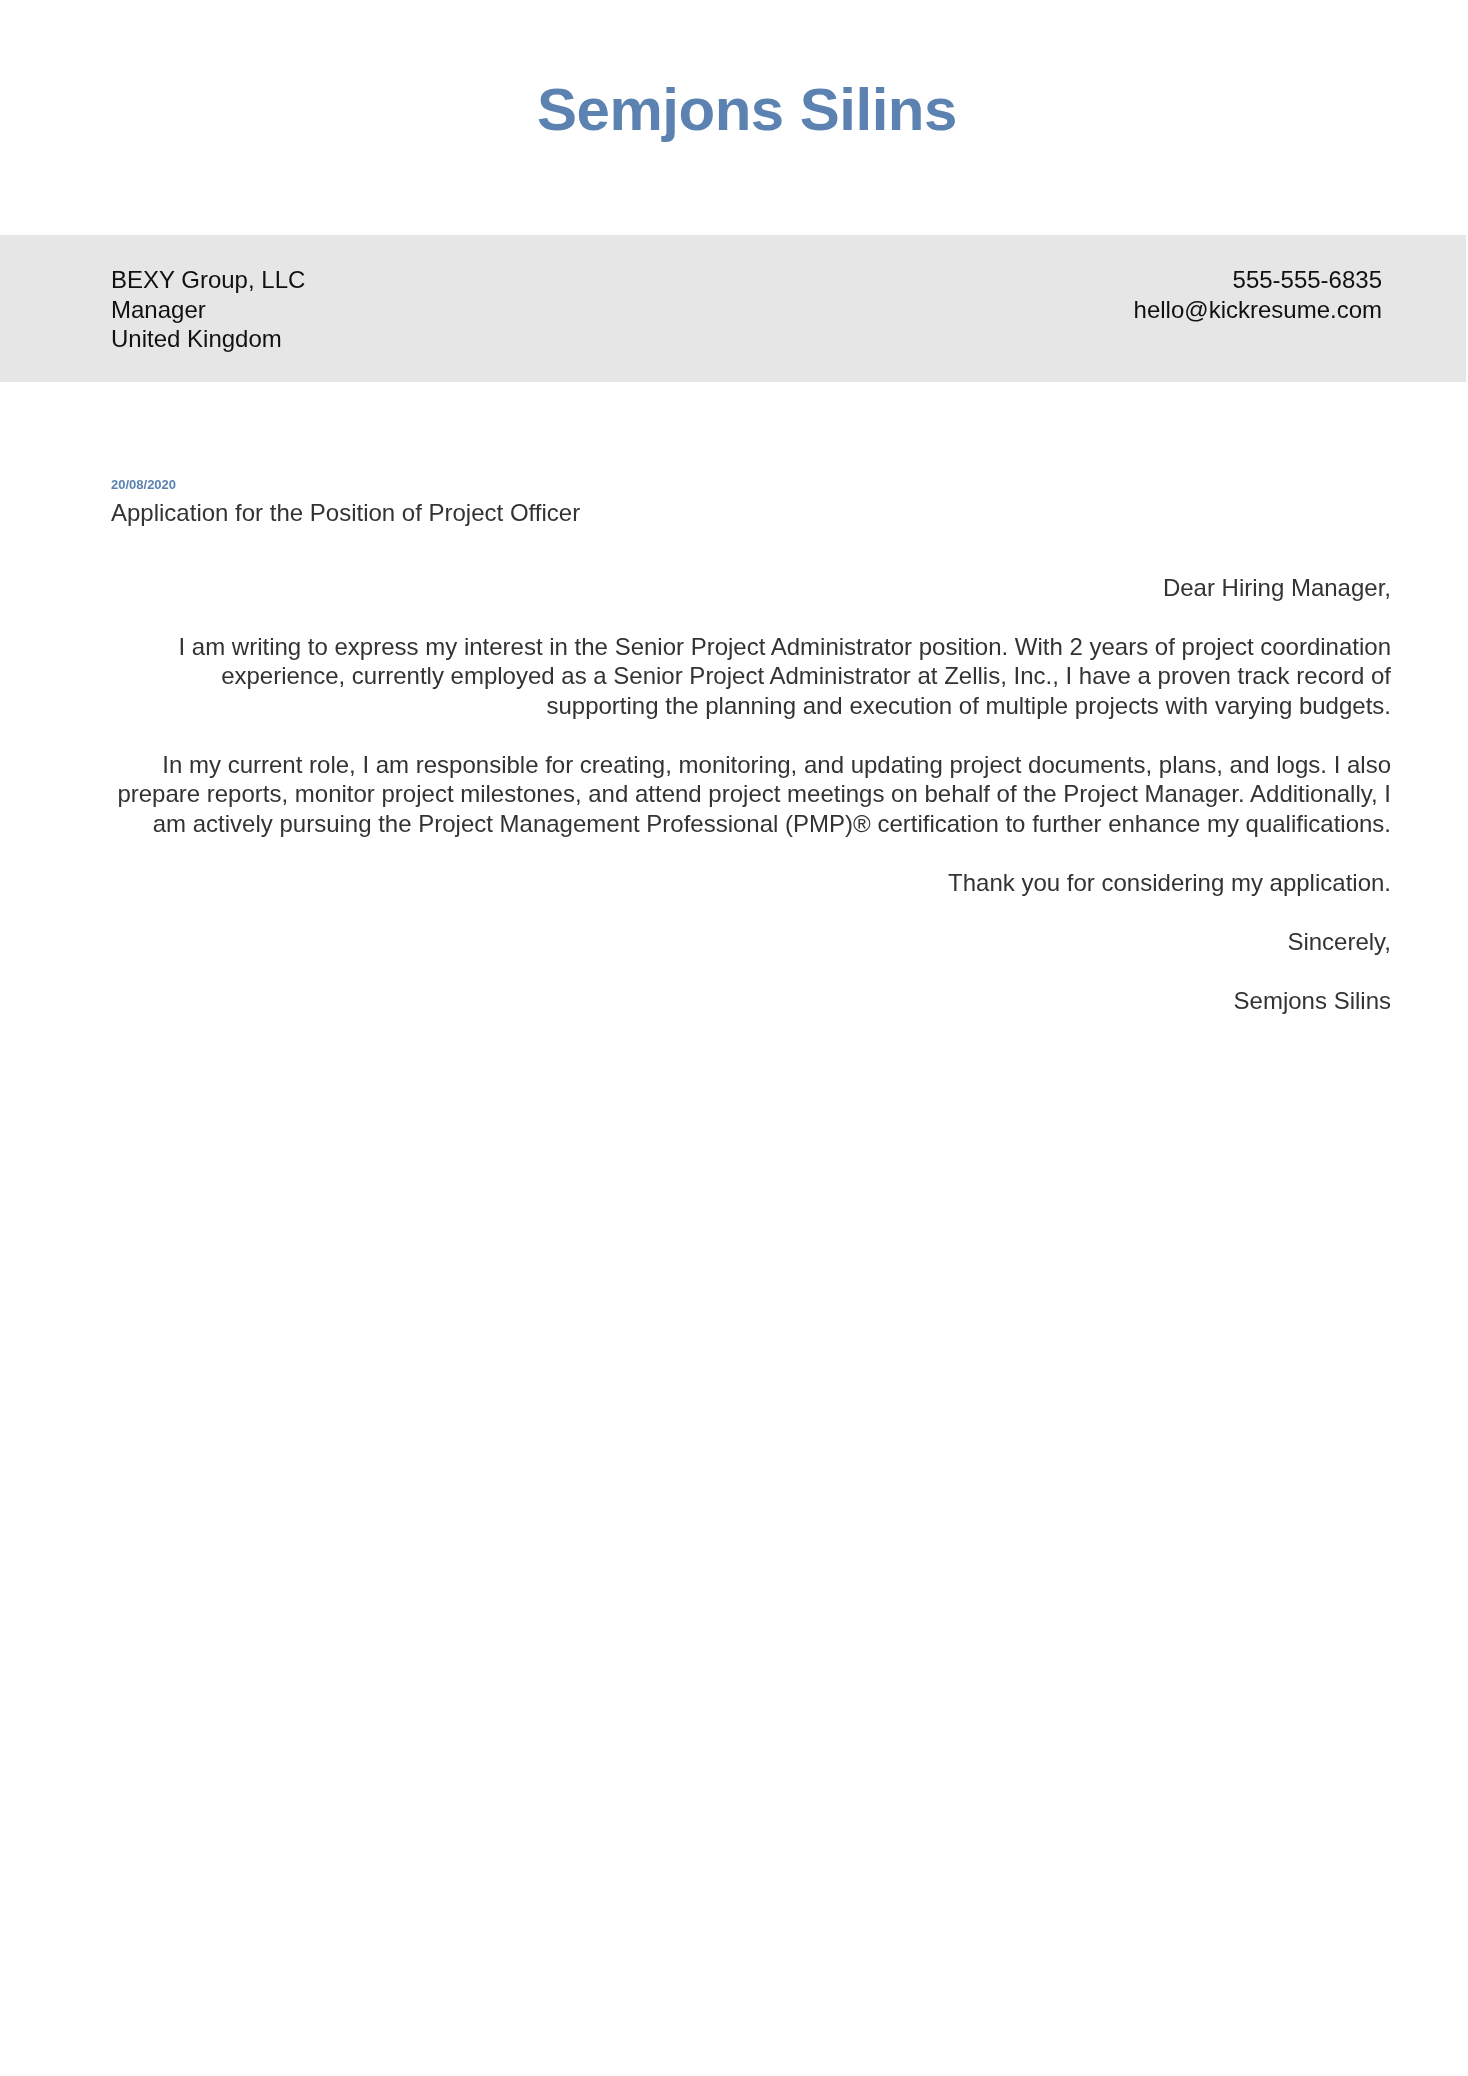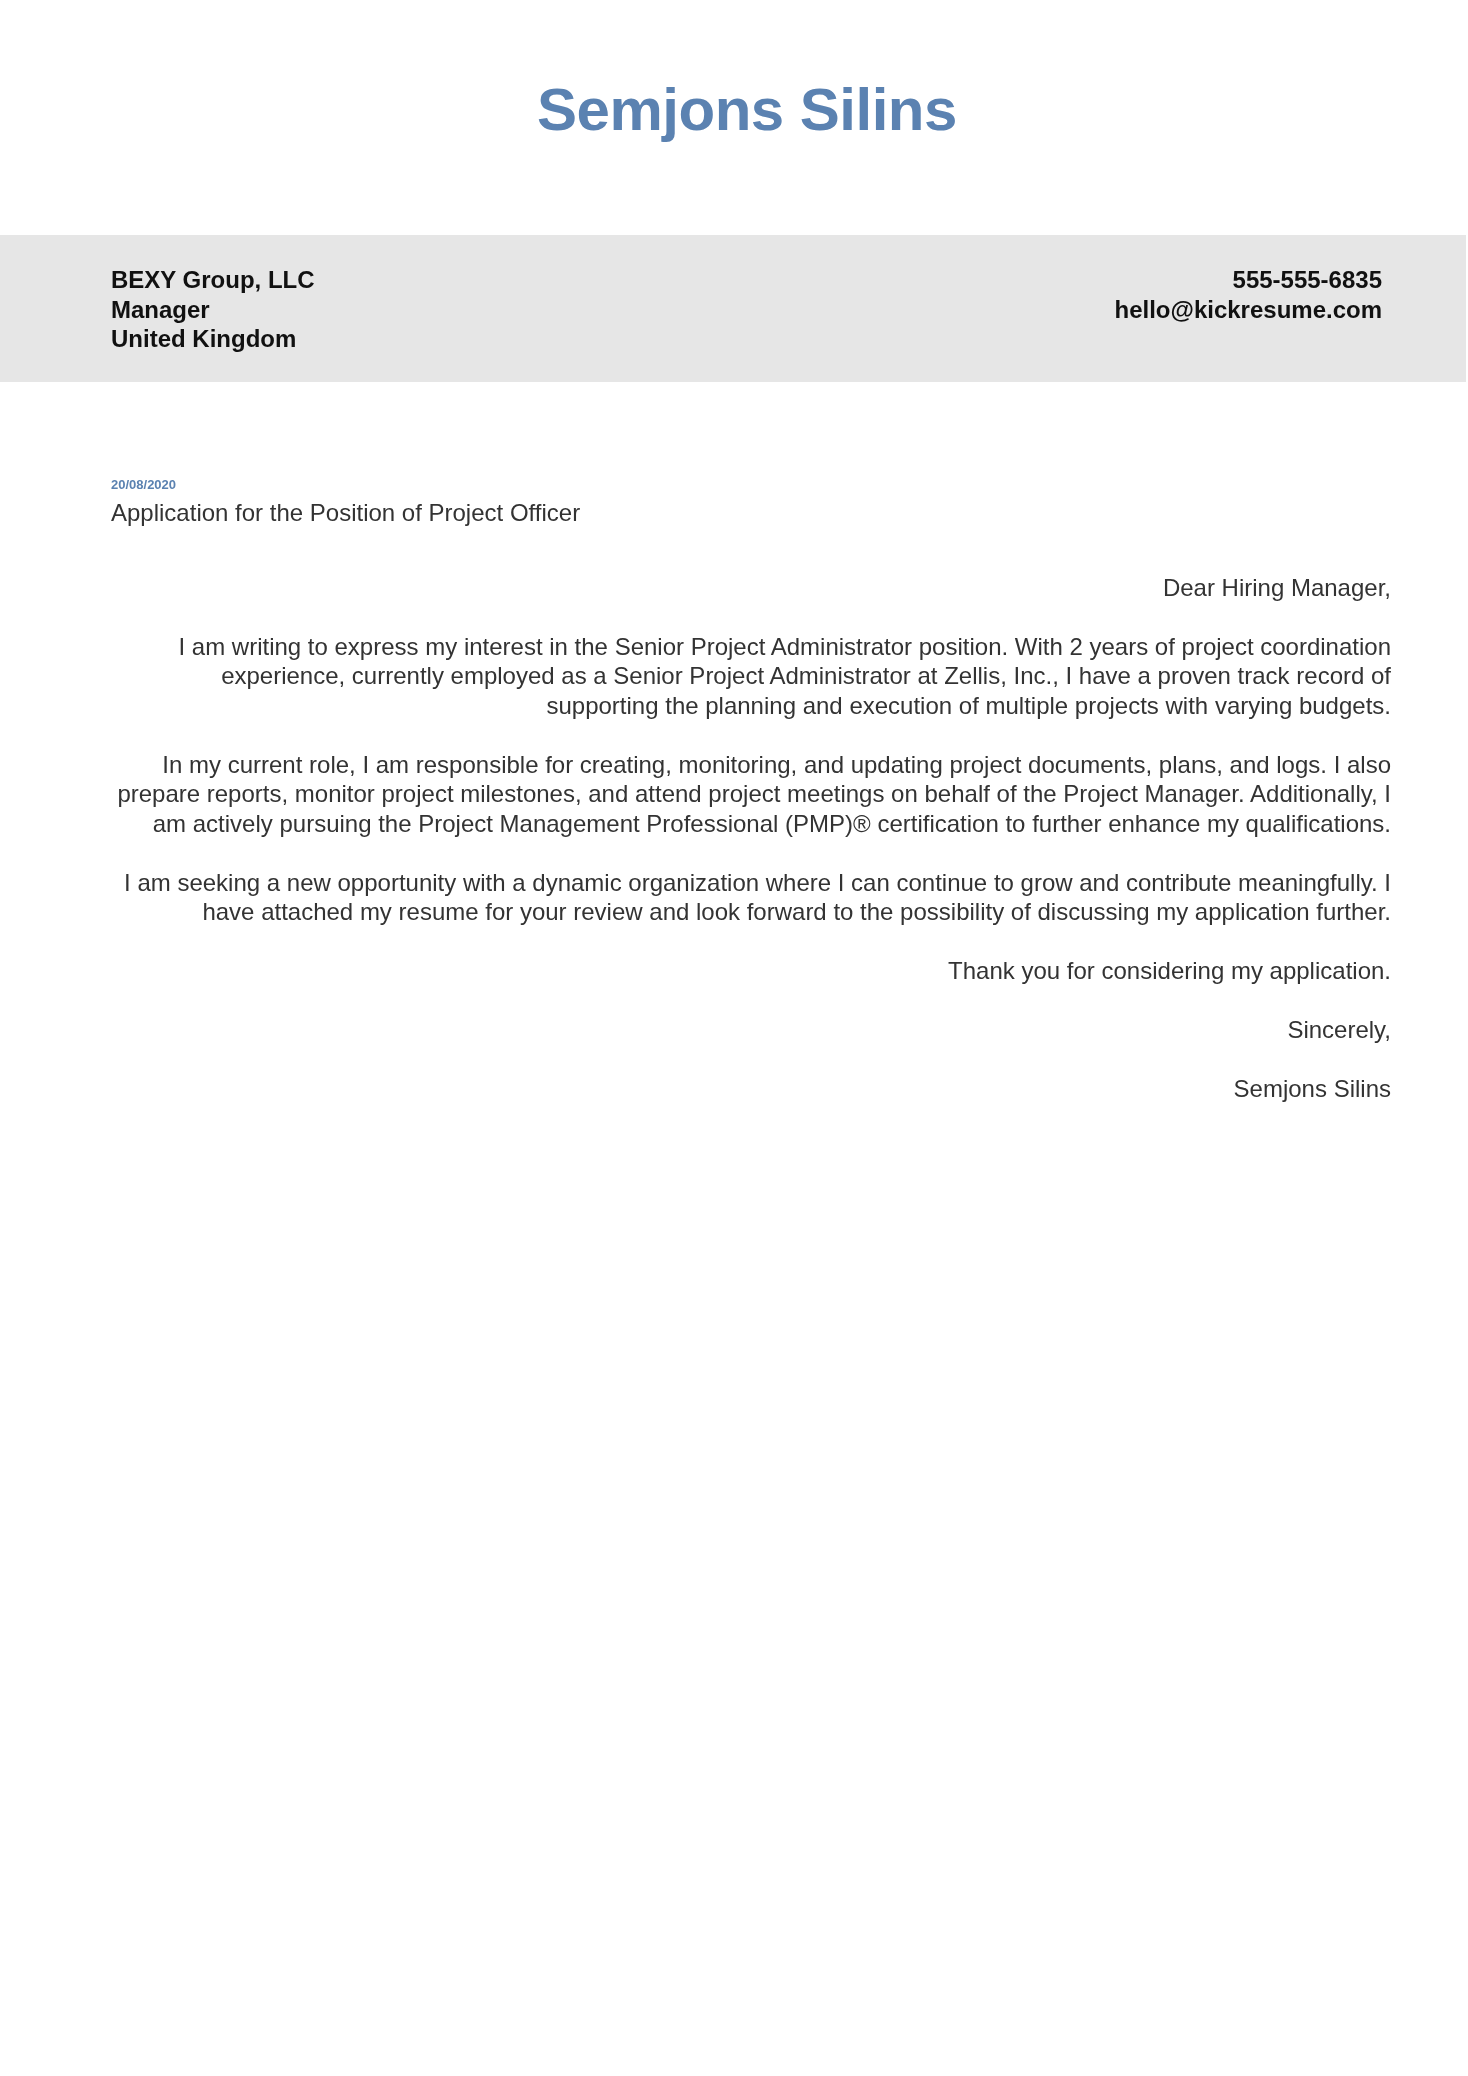--- a/index.html
+++ b/index.html
@@ -45,21 +45,21 @@
     }
     .contact {
       position: absolute;
       top: 265px;
       right: 86px;
       text-align: right;
       font-size: 24px;
       line-height: 29.5px;
       color: #111111;
     }
-    .addr div, .contact div { white-space: nowrap; font-weight: bold; }
+    .addr div, .contact div { white-space: nowrap; }
     .letter {
       position: absolute;
       top: 472px;
       left: 111px;
       width: 1280px;
       color: #333333;
       font-size: 24px;
       line-height: 29.5px;
     }
     .date {
@@ -90,17 +90,16 @@
   <div>555-555-6835</div>
   <div>hello@kickresume.com</div>
 </div>
 
 <div class="letter">
   <p class="date">20/08/2020</p>
   <p class="subject">Application for the Position of Project Officer</p>
   <p class="para">Dear Hiring Manager,</p>
   <p class="para">I am writing to express my interest in the Senior Project Administrator position. With 2 years of project coordination experience, currently employed as a Senior Project Administrator at Zellis, Inc., I have a proven track record of supporting the planning and execution of multiple projects with varying budgets.</p>
   <p class="para">In my current role, I am responsible for creating, monitoring, and updating project documents, plans, and logs. I also prepare reports, monitor project milestones, and attend project meetings on behalf of the Project Manager. Additionally, I am actively pursuing the Project Management Professional (PMP)® certification to further enhance my qualifications.</p>
-  <p class="para">I am seeking a new opportunity with a dynamic organization where I can continue to grow and contribute meaningfully. I have attached my resume for your review and look forward to the possibility of discussing my application further.</p>
   <p class="para">Thank you for considering my application.</p>
   <p class="para">Sincerely,</p>
   <p class="para last">Semjons Silins</p>
 </div>
 
 </body></html>

